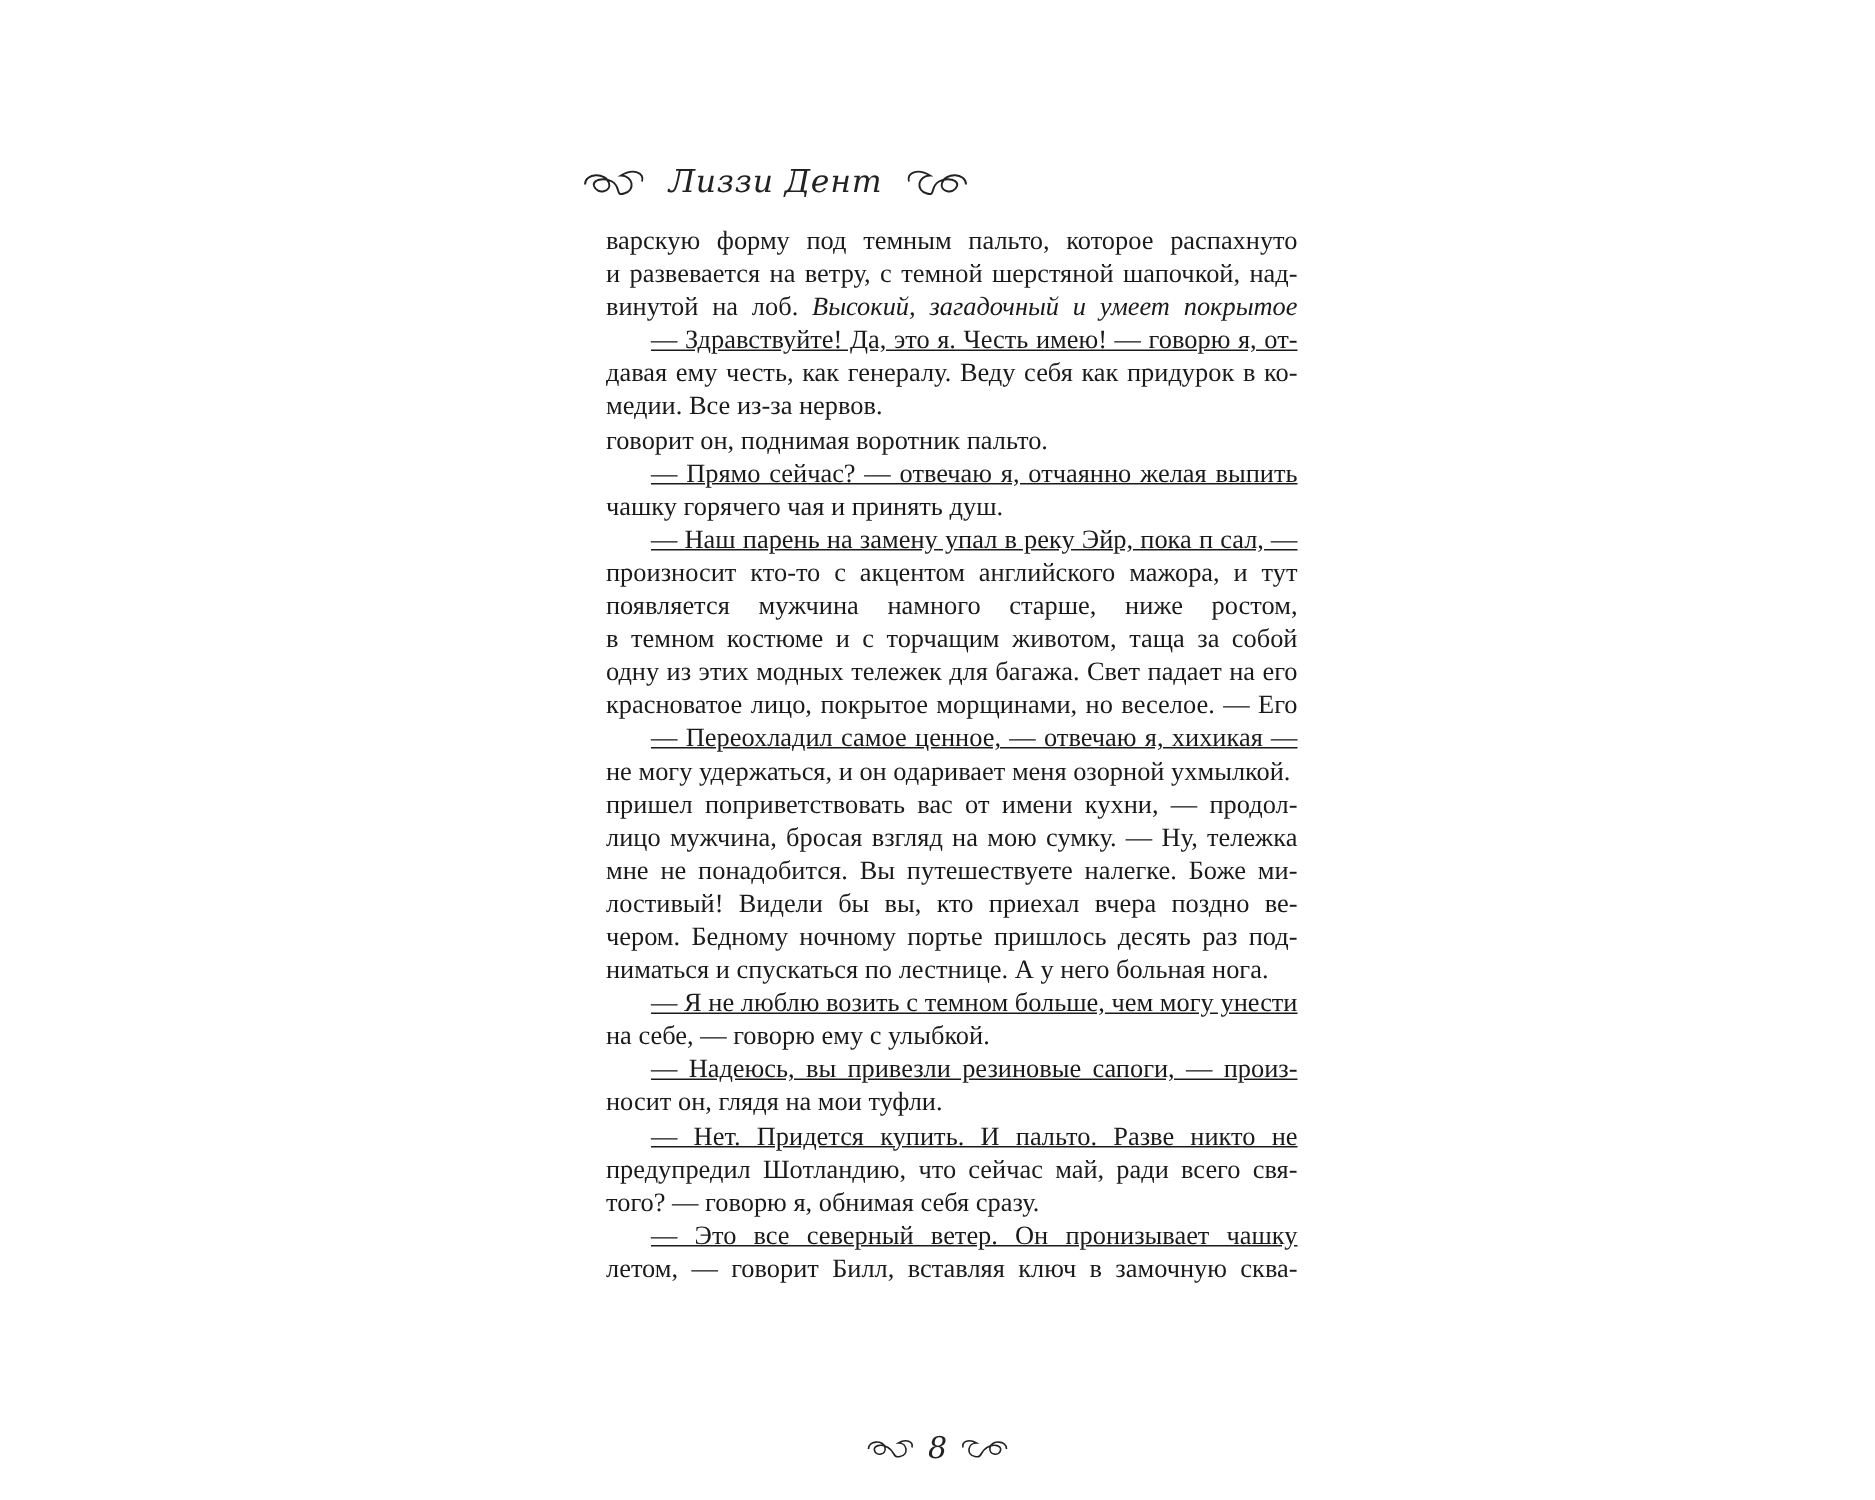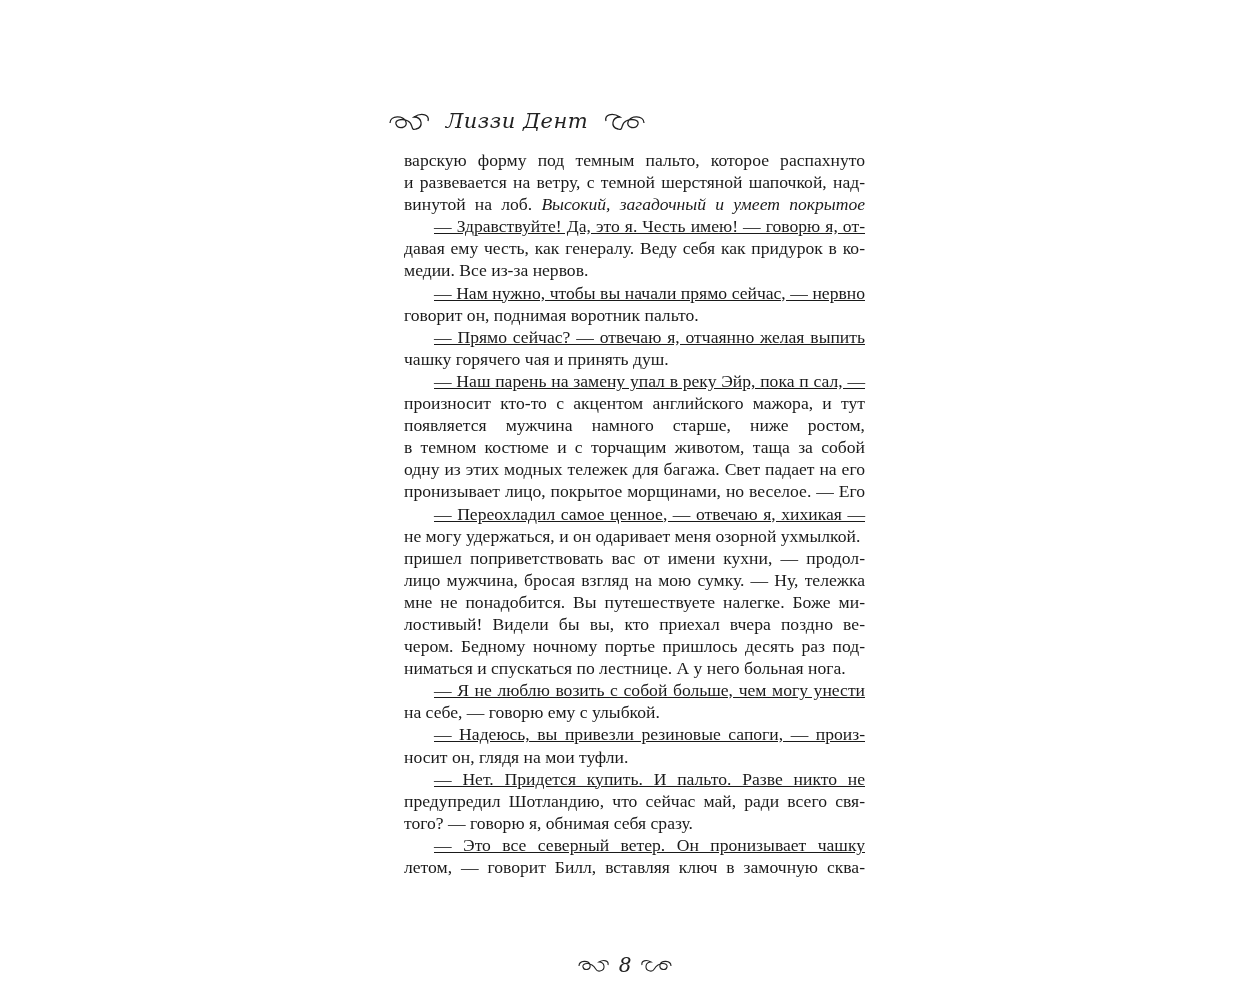--- a/index.html
+++ b/index.html
@@ -29,39 +29,38 @@
   </svg>
 </div>
 
 <div class="text-block" id="text-block">
     <div class="line">варскую форму под темным пальто, которое распахнуто</div>
     <div class="line">и развевается на ветру, с темной шерстяной шапочкой, над-</div>
     <div class="line"><span>винутой на лоб. </span><i>Высокий, загадочный и умеет покрытое</i><span></span></div>
     <div class="line indent">— Здравствуйте! Да, это я. Честь имею! — говорю я, от-</div>
     <div class="line">давая ему честь, как генералу. Веду себя как придурок в ко-</div>
     <div class="line last">медии. Все из-за нервов.</div>
-    <div class="line indent">— Нам нужно, чтобы вы начали прямо сейчас, — нервно</div>
     <div class="line last">говорит он, поднимая воротник пальто.</div>
     <div class="line indent">— Прямо сейчас? — отвечаю я, отчаянно желая выпить</div>
     <div class="line last">чашку горячего чая и принять душ.</div>
     <div class="line indent">— Наш парень на замену упал в реку Эйр, пока п сал, —</div>
     <div class="line">произносит кто-то с акцентом английского мажора, и тут</div>
     <div class="line">появляется мужчина намного старше, ниже ростом,</div>
     <div class="line">в темном костюме и с торчащим животом, таща за собой</div>
     <div class="line">одну из этих модных тележек для багажа. Свет падает на его</div>
-    <div class="line">пронизывает лицо, покрытое морщинами, но веселое. — Его</div>
+    <div class="line">красноватое лицо, покрытое морщинами, но веселое. — Его</div>
     <div class="line indent">— Переохладил самое ценное, — отвечаю я, хихикая —</div>
     <div class="line last">не могу удержаться, и он одаривает меня озорной ухмылкой.</div>
     <div class="line">пришел поприветствовать вас от имени кухни, — продол-</div>
     <div class="line">лицо мужчина, бросая взгляд на мою сумку. — Ну, тележка</div>
     <div class="line">мне не понадобится. Вы путешествуете налегке. Боже ми-</div>
     <div class="line">лостивый! Видели бы вы, кто приехал вчера поздно ве-</div>
     <div class="line">чером. Бедному ночному портье пришлось десять раз под-</div>
     <div class="line last">ниматься и спускаться по лестнице. А у него больная нога.</div>
-    <div class="line indent">— Я не люблю возить с собой больше, чем могу унести</div>
+    <div class="line indent">— Я не люблю возить с темном больше, чем могу унести</div>
     <div class="line last">на себе, — говорю ему с улыбкой.</div>
     <div class="line indent">— Надеюсь, вы привезли резиновые сапоги, — произ-</div>
     <div class="line last">носит он, глядя на мои туфли.</div>
     <div class="line indent">— Нет. Придется купить. И пальто. Разве никто не</div>
     <div class="line">предупредил Шотландию, что сейчас май, ради всего свя-</div>
     <div class="line last">того? — говорю я, обнимая себя сразу.</div>
     <div class="line indent">— Это все северный ветер. Он пронизывает чашку</div>
     <div class="line">летом, — говорит Билл, вставляя ключ в замочную сква-</div>
   </div>
 

